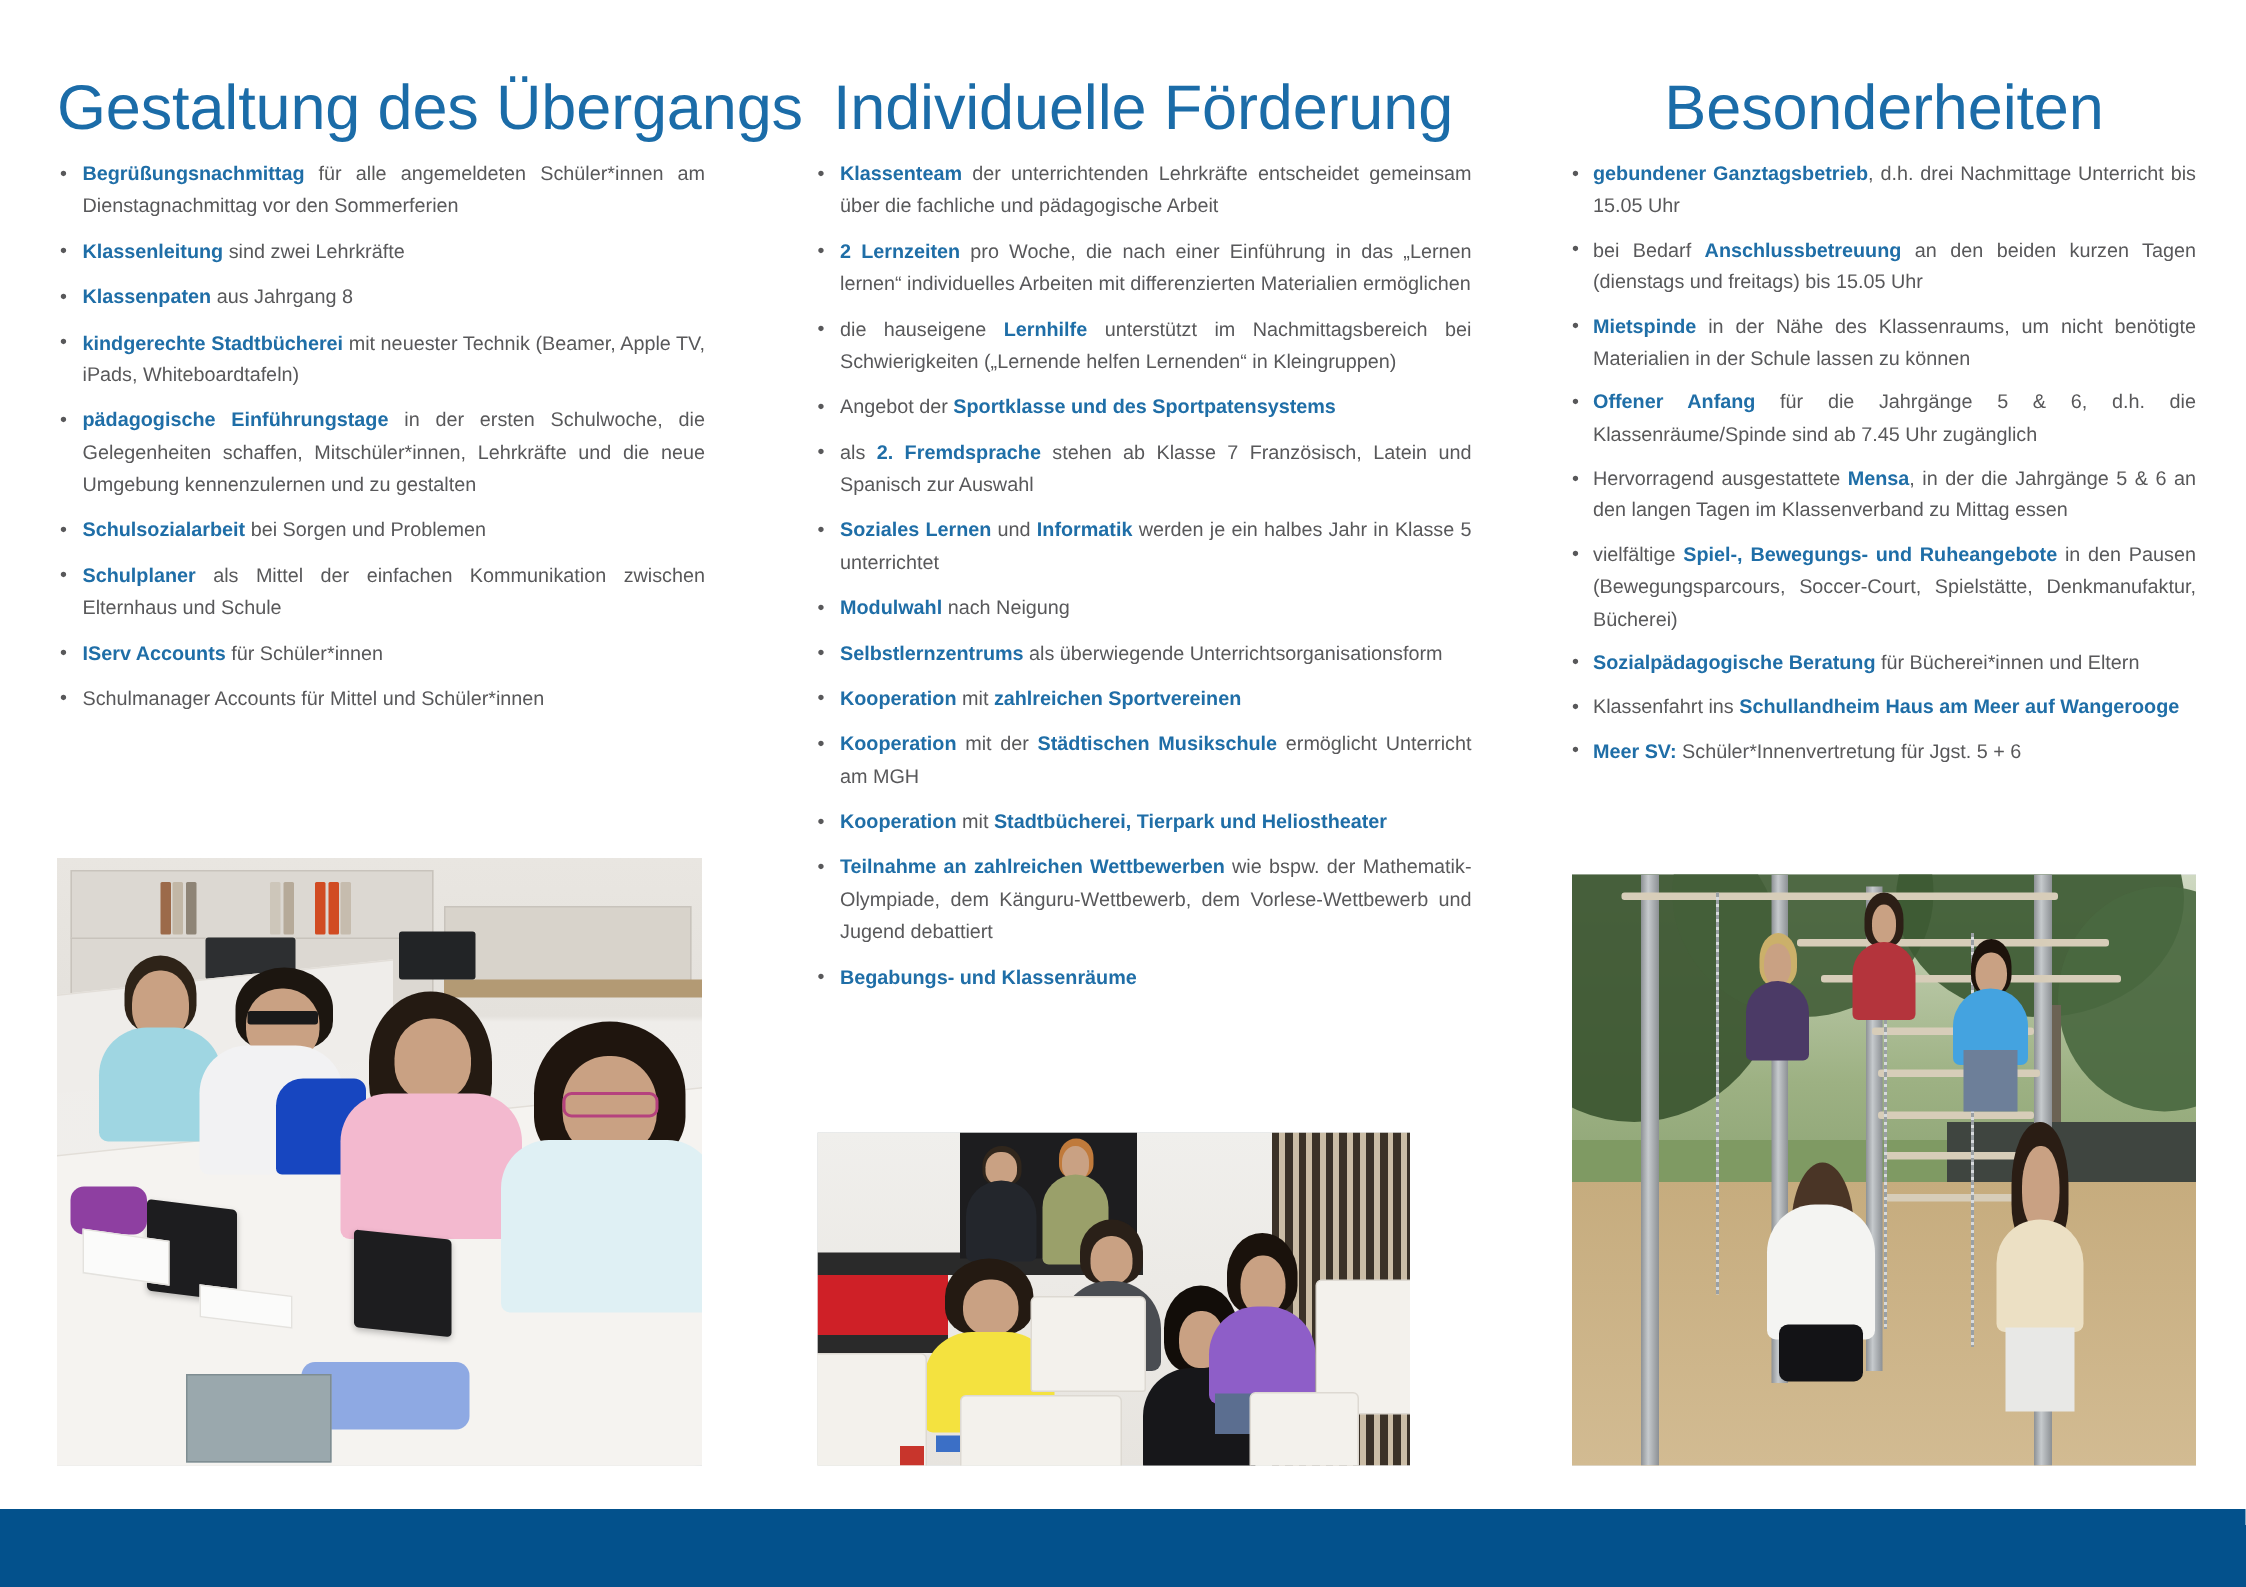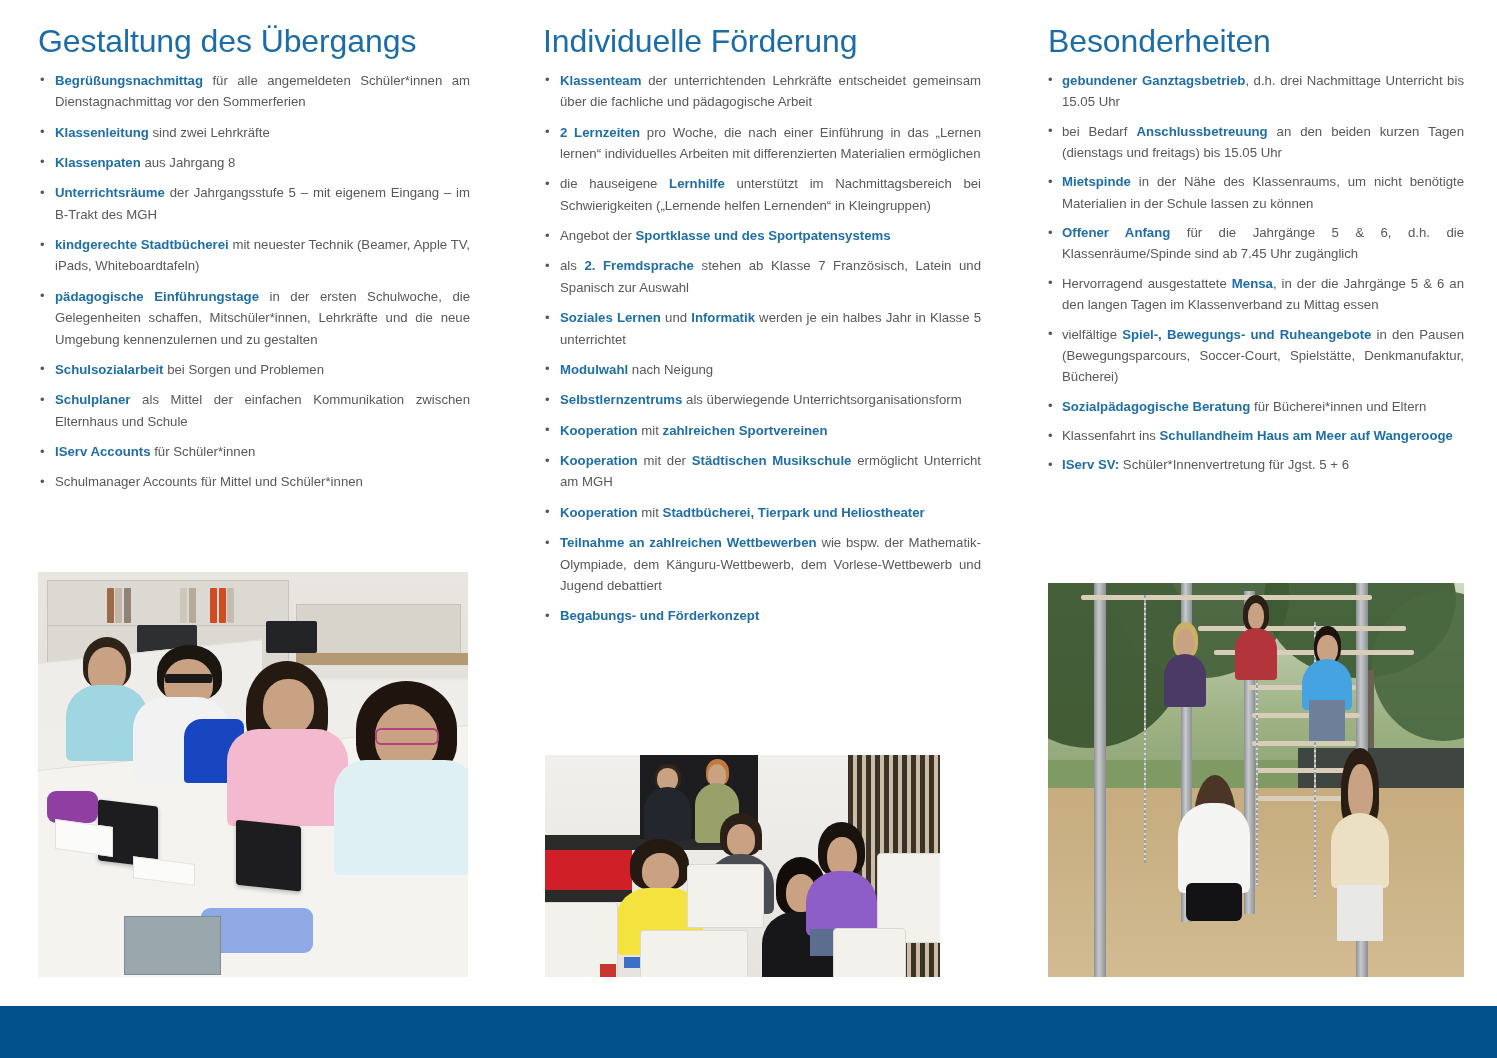--- a/index.html
+++ b/index.html
@@ -28,27 +28,28 @@
   .col {
     position: absolute;
     top: 0;
   }
   .col-a { left: 38px;   width: 432px; }
   .col-b { left: 543px;  width: 438px; }
   .col-c { left: 1048px; width: 416px; }
 
   h2.section-title {
     margin: 0;
-    padding: 24px 0 10px 0;
-    font-size: 32px;
+    padding: 48px 0 10px 0;
+    font-size: 42px;
     font-weight: 400;
     line-height: 1.12;
     letter-spacing: -0.1px;
     color: #1b6ca8;
     white-space: nowrap;
+    text-align: center;
   }
 
   ul.bullets {
     margin: 0;
     padding: 0;
     list-style: none;
   }
 
   ul.bullets > li {
     position: relative;
@@ -177,23 +178,20 @@
         <li>
           <span class="txt"><span class="hl">Begrüßungsnachmittag</span><span> für alle angemeldeten Schüler*innen am Dienstagnachmittag vor den Sommerferien</span></span>
         </li>
         <li>
           <span class="txt"><span class="hl">Klassenleitung</span><span> sind zwei Lehrkräfte</span></span>
         </li>
         <li>
           <span class="txt"><span class="hl">Klassenpaten</span><span> aus Jahrgang 8</span></span>
         </li>
         <li>
-          <span class="txt"><span class="hl">Unterrichtsräume</span><span> der Jahrgangsstufe 5 – mit eigenem Eingang – im B-Trakt des MGH</span></span>
-        </li>
-        <li>
           <span class="txt"><span class="hl">kindgerechte Stadtbücherei</span><span> mit neuester Technik (Beamer, Apple TV, iPads, Whiteboardtafeln)</span></span>
         </li>
         <li>
           <span class="txt"><span class="hl">pädagogische Einführungstage</span><span> in der ersten Schulwoche, die Gelegenheiten schaffen, Mitschüler*innen, Lehrkräfte und die neue Umgebung kennenzulernen und zu gestalten</span></span>
         </li>
         <li>
           <span class="txt"><span class="hl">Schulsozialarbeit</span><span> bei Sorgen und Problemen</span></span>
         </li>
         <li>
           <span class="txt"><span class="hl">Schulplaner</span><span> als Mittel der einfachen Kommunikation zwischen Elternhaus und Schule</span></span>
@@ -240,21 +238,21 @@
         <li>
           <span class="txt"><span class="hl">Kooperation</span><span> mit der </span><span class="hl">Städtischen Musikschule</span><span> ermöglicht Unterricht am MGH</span></span>
         </li>
         <li>
           <span class="txt"><span class="hl">Kooperation</span><span> mit </span><span class="hl">Stadtbücherei, Tierpark und Heliostheater</span></span>
         </li>
         <li>
           <span class="txt"><span class="hl">Teilnahme an zahlreichen Wettbewerben</span><span> wie bspw. der Mathematik-Olympiade, dem Känguru-Wettbewerb, dem Vorlese-Wettbewerb und Jugend debattiert</span></span>
         </li>
         <li>
-          <span class="txt"><span class="hl">Begabungs- und Förderkonzept</span></span>
+          <span class="txt"><span class="hl">Begabungs- und Klassenräume</span></span>
         </li>
       </ul>
   </div>
 
   <div class="col col-c">
     <h2 class="section-title">Besonderheiten</h2>
     <ul class="bullets">
         <li>
           <span class="txt"><span class="hl">gebundener Ganztagsbetrieb</span><span>, d.h. drei Nachmittage Unterricht bis 15.05 Uhr</span></span>
         </li>
@@ -273,21 +271,21 @@
         <li>
           <span class="txt"><span>vielfältige </span><span class="hl">Spiel-, Bewegungs- und Ruheangebote</span><span> in den Pausen (Bewegungsparcours, Soccer-Court, Spielstätte, Denkmanufaktur, Bücherei)</span></span>
         </li>
         <li>
           <span class="txt"><span class="hl">Sozialpädagogische Beratung</span><span> für Bücherei*innen und Eltern</span></span>
         </li>
         <li>
           <span class="txt"><span>Klassenfahrt ins </span><span class="hl">Schullandheim Haus am Meer auf Wangerooge</span></span>
         </li>
         <li>
-          <span class="txt"><span class="hl">IServ SV:</span><span> Schüler*Innenvertretung für Jgst. 5 + 6</span></span>
+          <span class="txt"><span class="hl">Meer SV:</span><span> Schüler*Innenvertretung für Jgst. 5 + 6</span></span>
         </li>
       </ul>
   </div>
 
   <div class="photo" id="photo-classroom">
     <div class="ph-inner">
       <div class="room-bg"></div>
 
       <div class="shelf" style="left:2%;top:2%;width:56%;height:23%;"></div>
       <div class="shelf" style="left:2%;top:13%;width:56%;height:0;border-width:0 0 1px 0;"></div>

